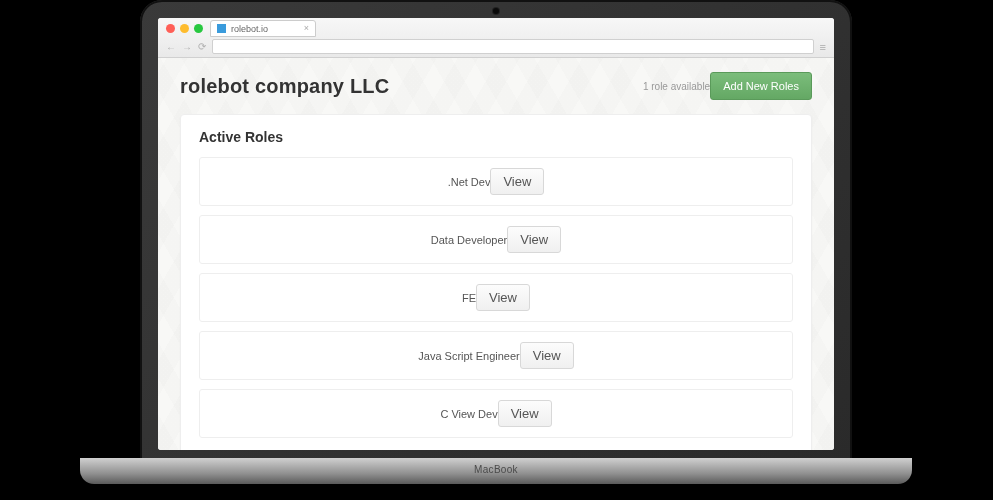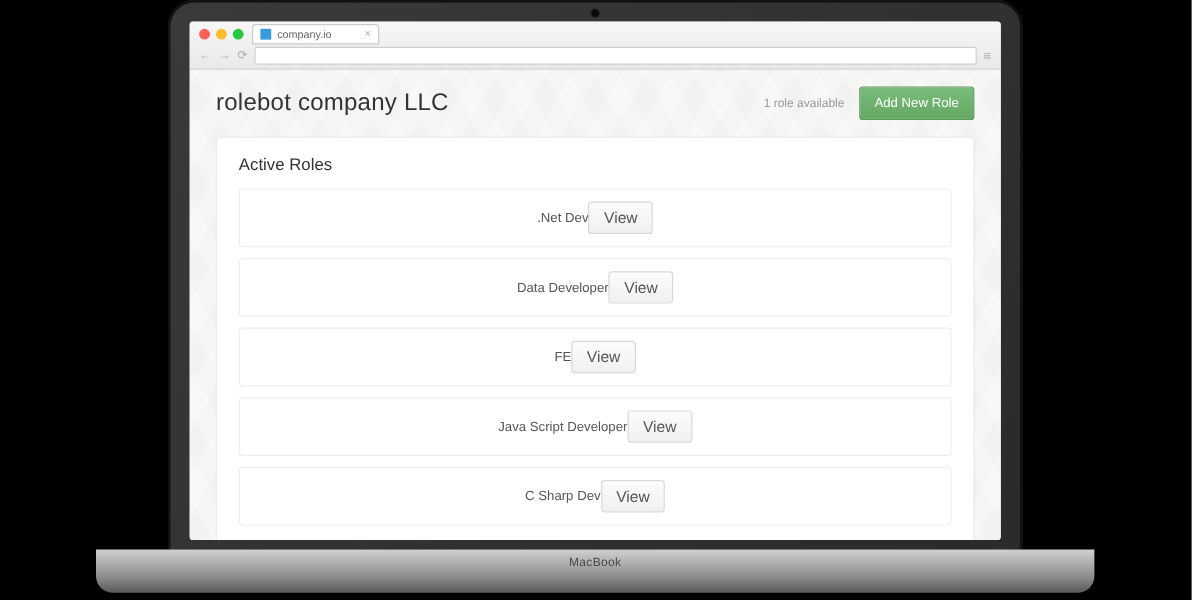--- a/index.html
+++ b/index.html
@@ -40,21 +40,21 @@
       background: #f5f5f3;
       border-radius: 3px;
       overflow: hidden;
       position: relative;
     }
     .laptop-base {
       position: absolute;
       left: 80px;
       top: 458px;
       width: 832px;
-      height: 36px;
+      height: 26px;
       background: linear-gradient(180deg, #d0d0d0, #909090 60%, #5a5a5a);
       border-radius: 0 0 14px 14px;
     }
     .laptop-brand {
       position: absolute;
       top: 6px;
       left: 50%;
       transform: translateX(-50%);
       font-size: 10px;
       color: #4a4a4a;
@@ -138,27 +138,27 @@
       padding: 14px 22px 16px 22px;
       overflow: hidden;
     }
     .page-header {
       display: flex;
       align-items: center;
       margin-bottom: 14px;
     }
     .company-title {
       font-size: 20px;
-      font-weight: 400;
+      font-weight: 700;
       color: #333;
       letter-spacing: 0.2px;
     }
     .role-avail {
       margin-left: auto;
-      margin-right: 12px;
+      margin-right: 0;
       font-size: 10px;
       color: #999;
     }
     .add-role-btn {
       background: #6fb26f;
       background: linear-gradient(#7bbd7b, #64a864);
       color: #fff;
       border: 1px solid #5a9a5a;
       border-radius: 3px;
       font-size: 11px;
@@ -167,21 +167,21 @@
     }
     .panel {
       background: #fff;
       border: 1px solid #eee;
       border-radius: 4px;
       padding: 14px 18px 6px 18px;
       box-shadow: 0 1px 2px rgba(0,0,0,0.04);
     }
     .panel-title {
       font-size: 14px;
-      font-weight: 400;
+      font-weight: 700;
       color: #333;
       margin-bottom: 12px;
     }
     .role-row {
       border: 1px solid #eee;
       border-radius: 3px;
       padding: 10px 12px;
       margin-bottom: 9px;
       display: flex;
       align-items: center;
@@ -209,60 +209,60 @@
   <div class="screen">
 
     <div class="browser-chrome">
       <div class="traffic-lights">
         <span class="tl tl-red"></span>
         <span class="tl tl-yellow"></span>
         <span class="tl tl-green"></span>
       </div>
       <div class="tab">
         <span class="tab-favicon"></span>
-        <span>company.io</span>
+        <span>rolebot.io</span>
         <span class="tab-close-icon">×</span>
       </div>
       <div class="nav-row">
         <span class="nav-icon">←</span>
         <span class="nav-icon">→</span>
         <span class="nav-icon">⟳</span>
         <div class="address-bar"></div>
         <span class="hamburger-icon">≡</span>
       </div>
     </div>
 
     <div class="page">
       <div class="page-header">
         <div class="company-title">rolebot company LLC</div>
         <div class="role-avail">1 role available</div>
-        <button class="add-role-btn">Add New Role</button>
+        <button class="add-role-btn">Add New Roles</button>
       </div>
 
       <div class="panel">
         <div class="panel-title">Active Roles</div>
 
         <div class="role-row">
           <span class="role-name">.Net Dev</span>
           <button class="view-btn">View</button>
         </div>
         <div class="role-row">
           <span class="role-name">Data Developer</span>
           <button class="view-btn">View</button>
         </div>
         <div class="role-row">
           <span class="role-name">FE</span>
           <button class="view-btn">View</button>
         </div>
         <div class="role-row">
-          <span class="role-name">Java Script Developer</span>
-          <button class="view-btn">View</button>
-        </div>
-        <div class="role-row">
-          <span class="role-name">C Sharp Dev</span>
+          <span class="role-name">Java Script Engineer</span>
+          <button class="view-btn">View</button>
+        </div>
+        <div class="role-row">
+          <span class="role-name">C View Dev</span>
           <button class="view-btn">View</button>
         </div>
 
       </div>
     </div>
 
   </div>
 </div>
 
 <div class="laptop-base">

